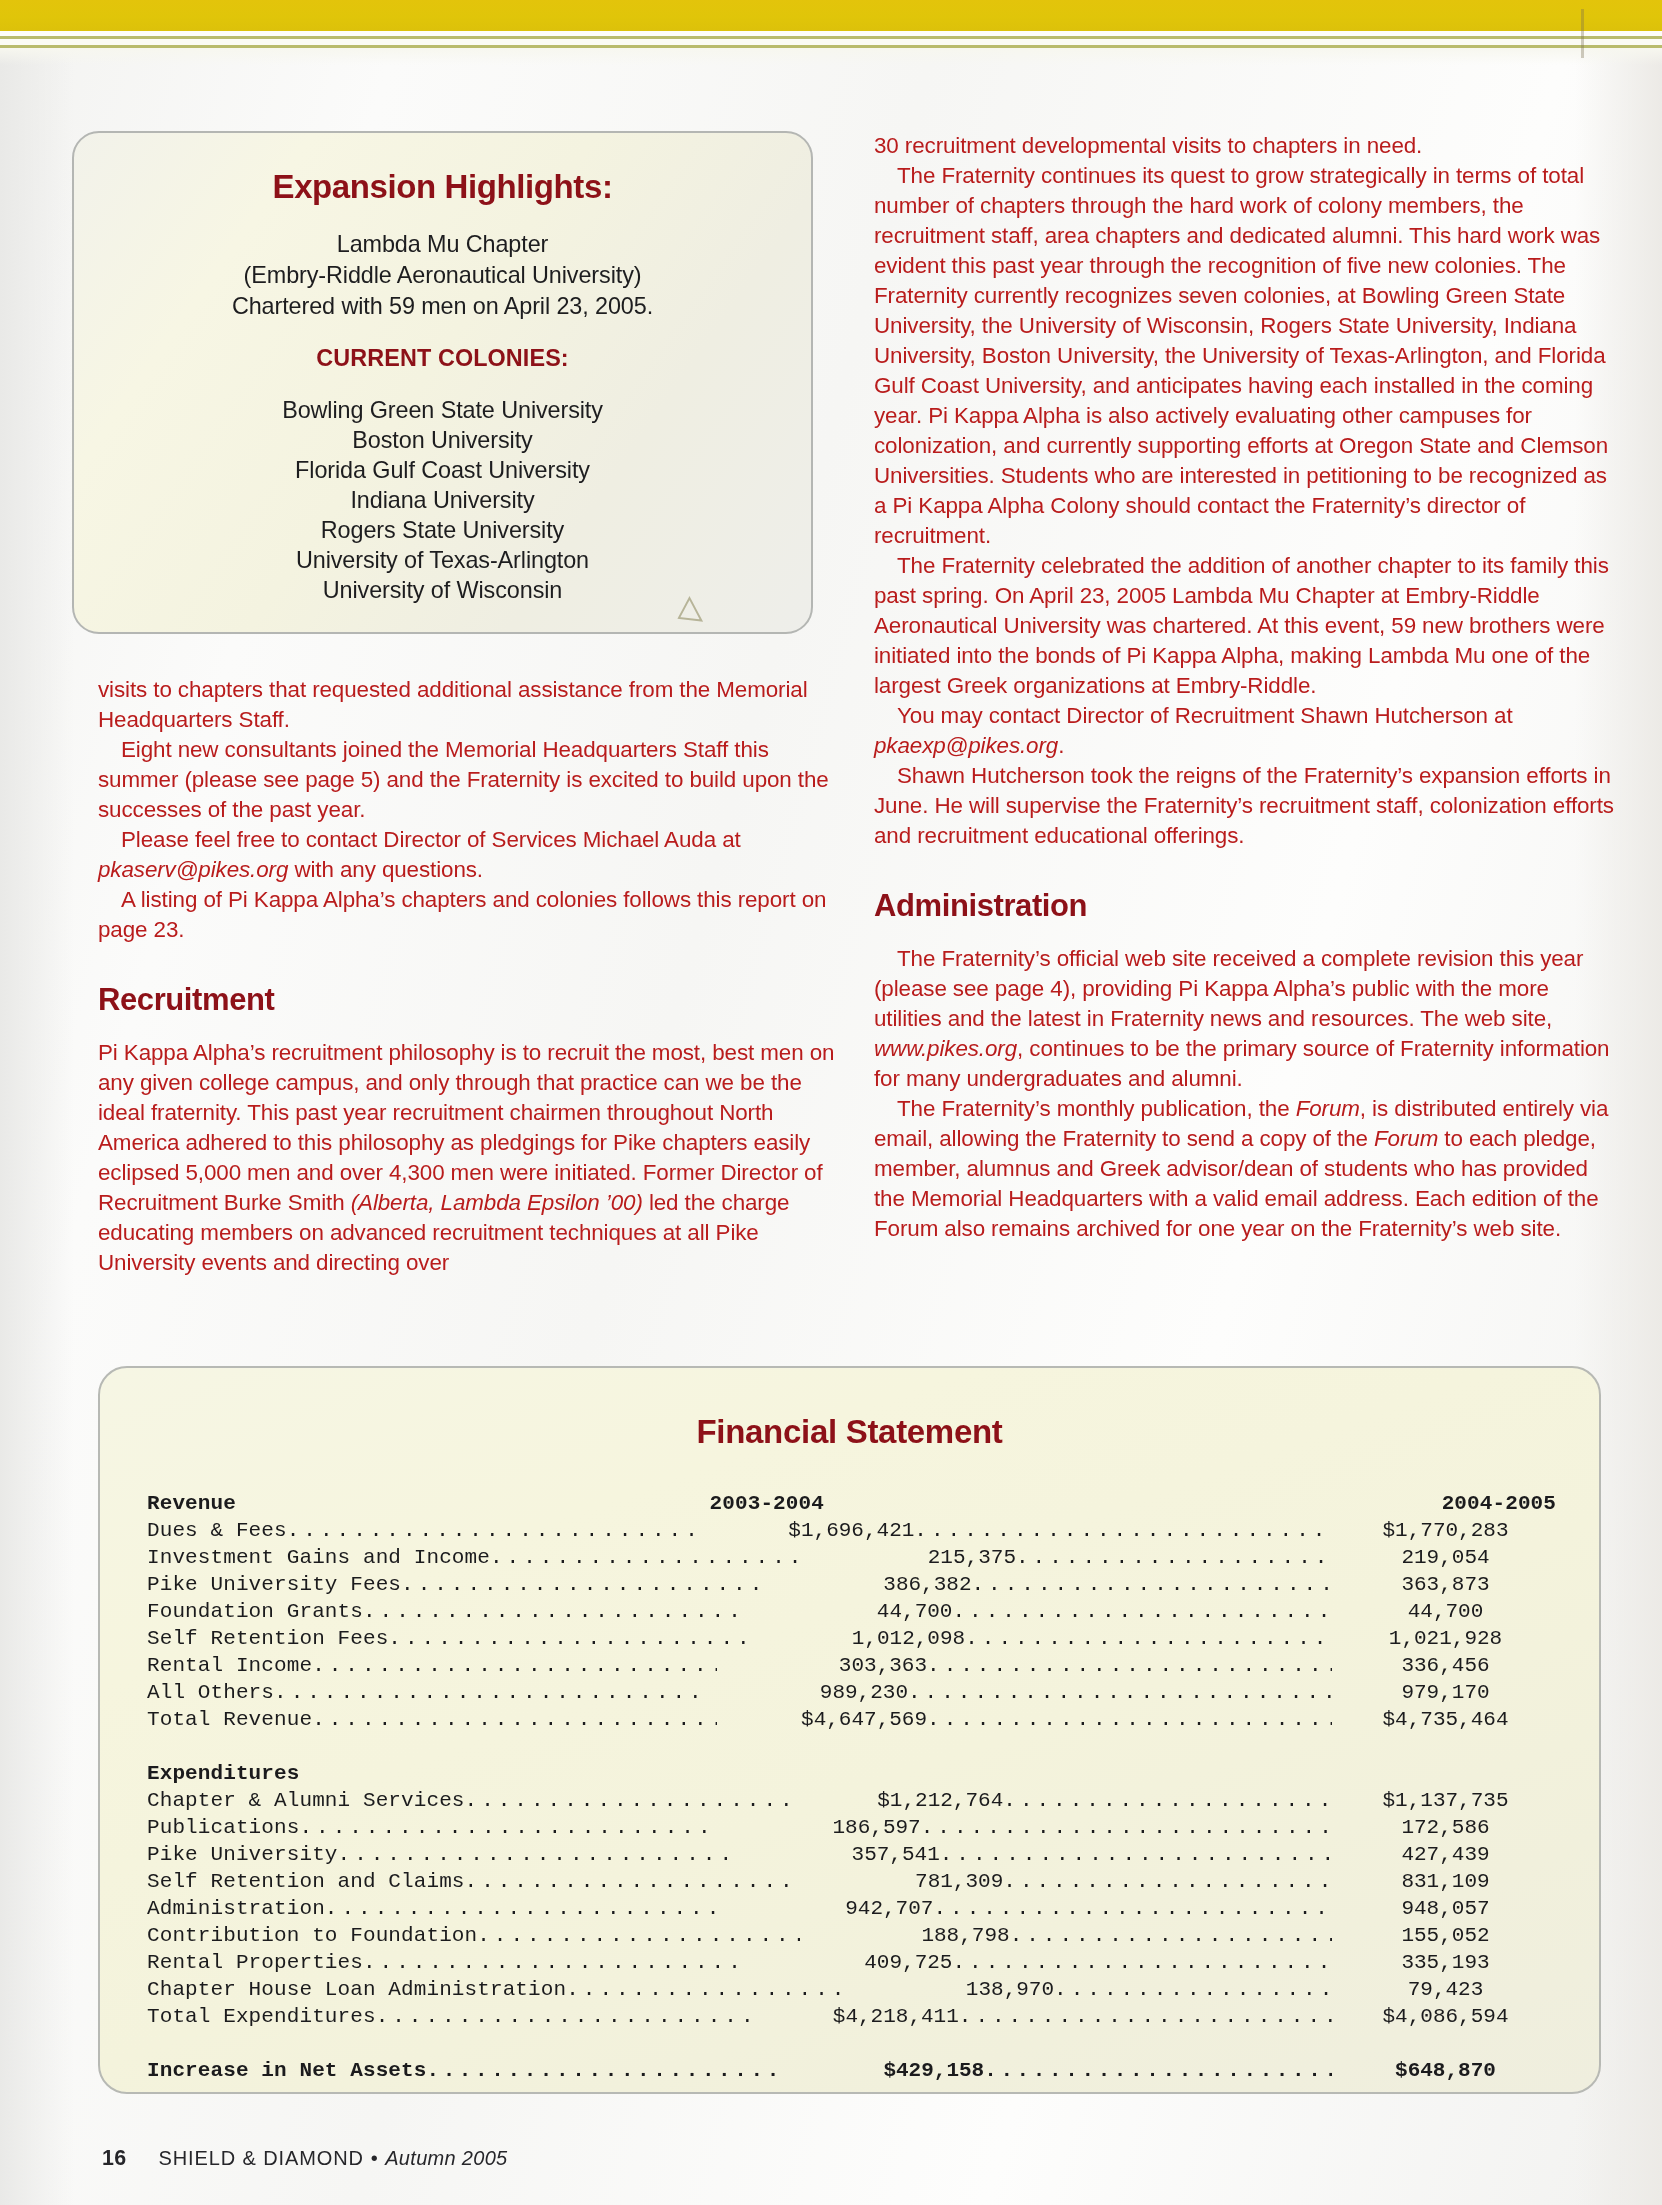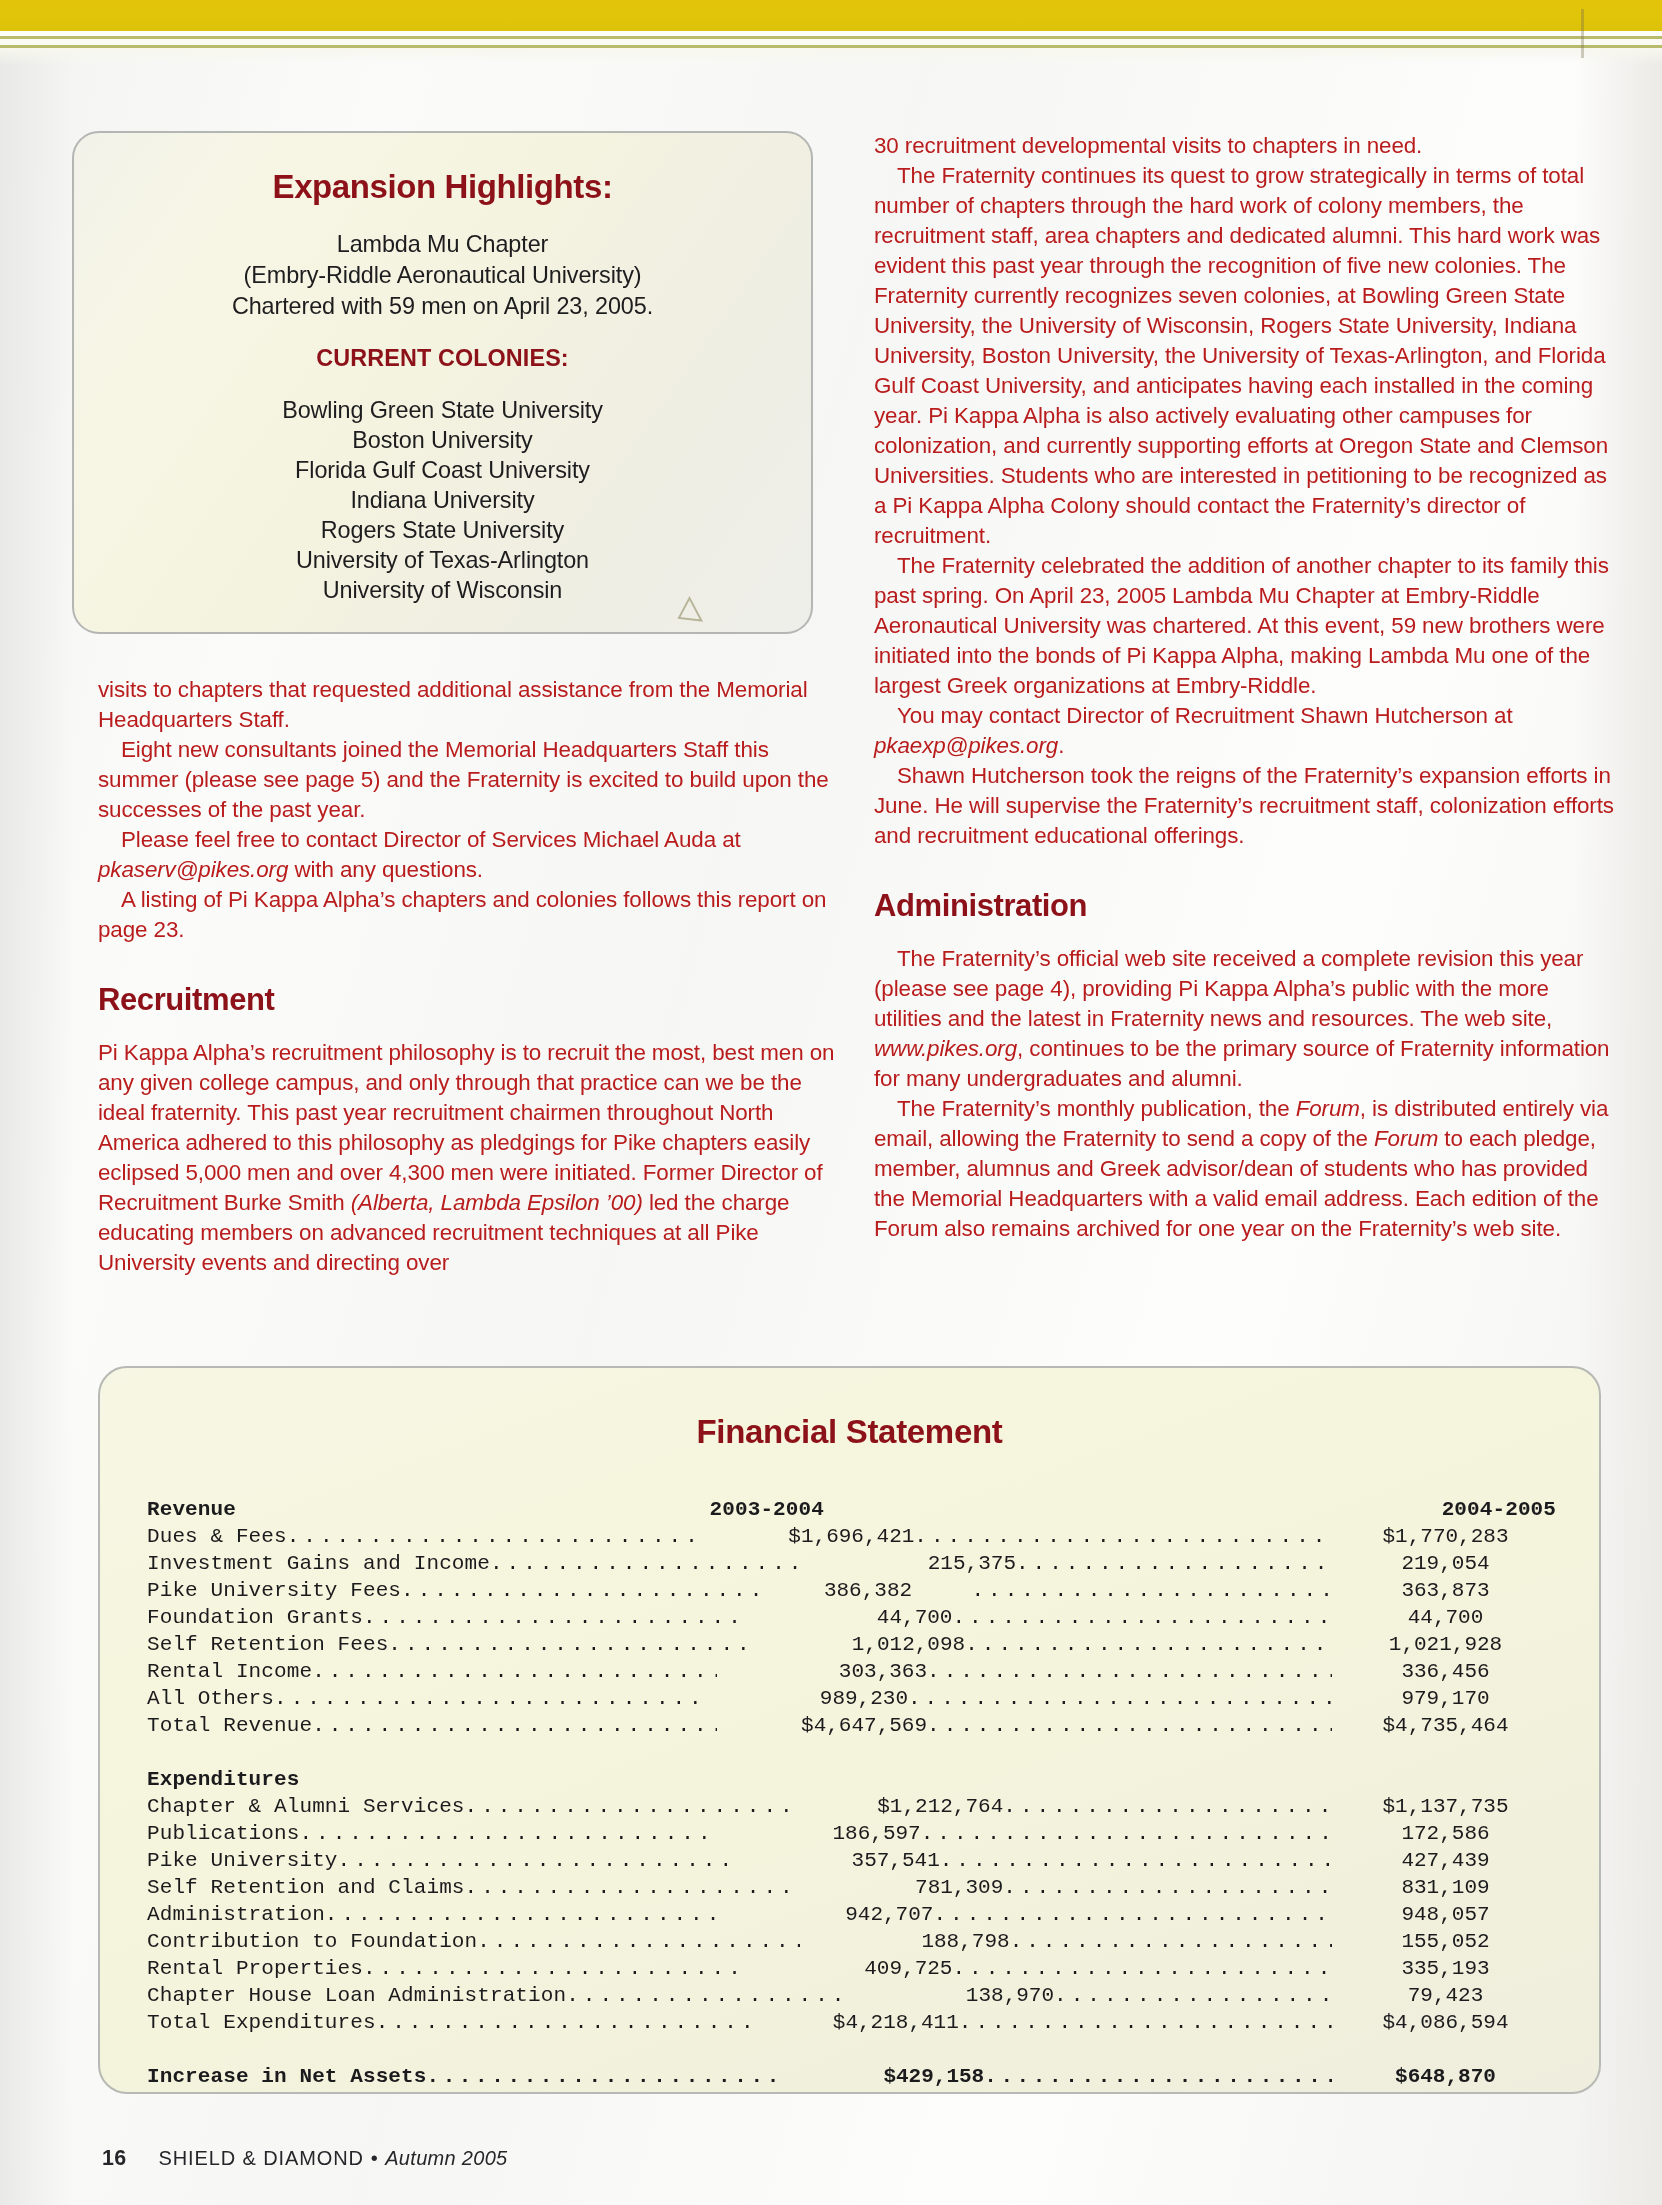--- a/index.html
+++ b/index.html
@@ -188,21 +188,21 @@
     margin: 0;
     padding-top: 45px;
     text-align: center;
     font-size: 33px;
     font-weight: bold;
     color: #8d1118;
     letter-spacing: -0.3px;
   }
   .fin-table {
     position: absolute;
-    left: 47px; top: 130px;
+    left: 47px; top: 124px;
     width: 1409px;
     font-family: "Liberation Mono", monospace;
     font-size: 21px;
     color: #1b1b1d;
   }
   .fin-row {
     display: flex;
     align-items: baseline;
     height: 27px;
     white-space: nowrap;
@@ -362,21 +362,21 @@
           <div class="fin-row">
             <span class="fin-label">Investment Gains and Income</span>
             <span class="leader" style="max-width: 602px;"></span>
             <span class="val-a" style="width: 207px;">215,375</span>
             <span class="leader"></span>
             <span class="val-b" style="width: 221px;">219,054</span>
           </div>
           <div class="fin-row">
             <span class="fin-label">Pike University Fees</span>
             <span class="leader" style="max-width: 602px;"></span>
-            <span class="val-a" style="width: 207px; text-align: center;">386,382</span>
+            <span class="val-a" style="width: 207px;">386,382</span>
             <span class="leader"></span>
             <span class="val-b" style="width: 221px;">363,873</span>
           </div>
           <div class="fin-row">
             <span class="fin-label">Foundation Grants</span>
             <span class="leader" style="max-width: 602px;"></span>
             <span class="val-a" style="width: 207px;">44,700</span>
             <span class="leader"></span>
             <span class="val-b" style="width: 221px;">44,700</span>
           </div>

